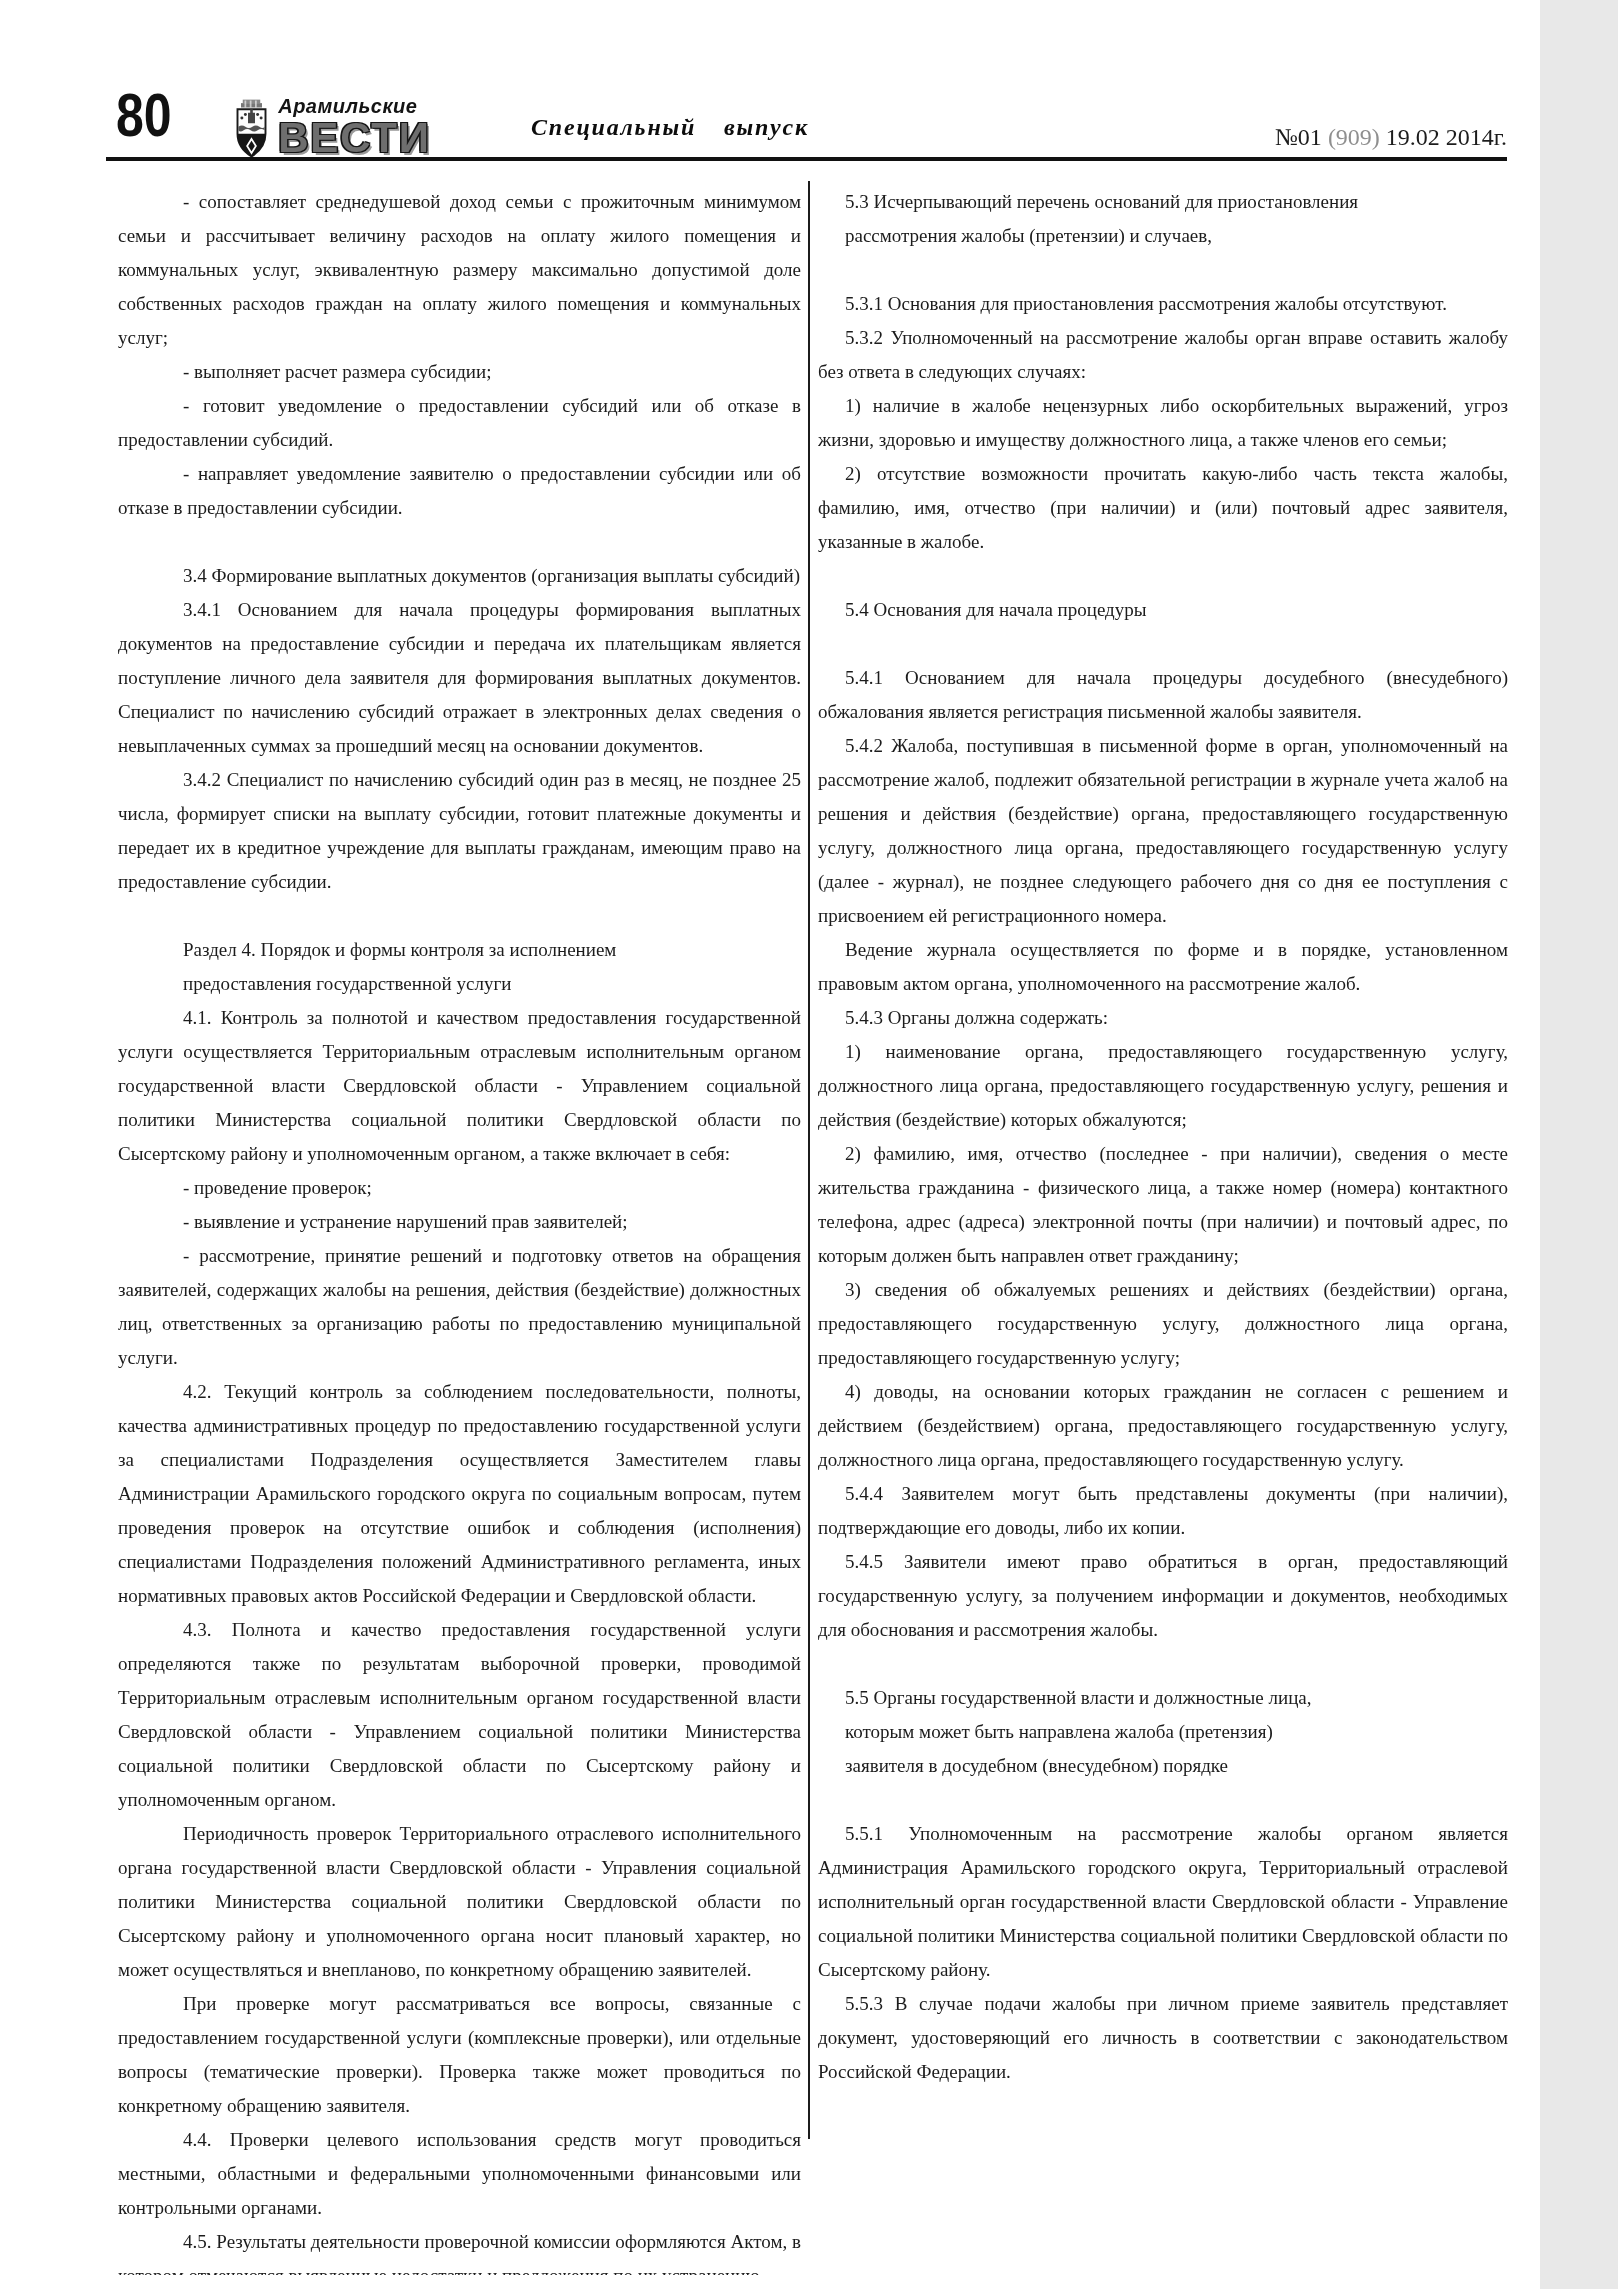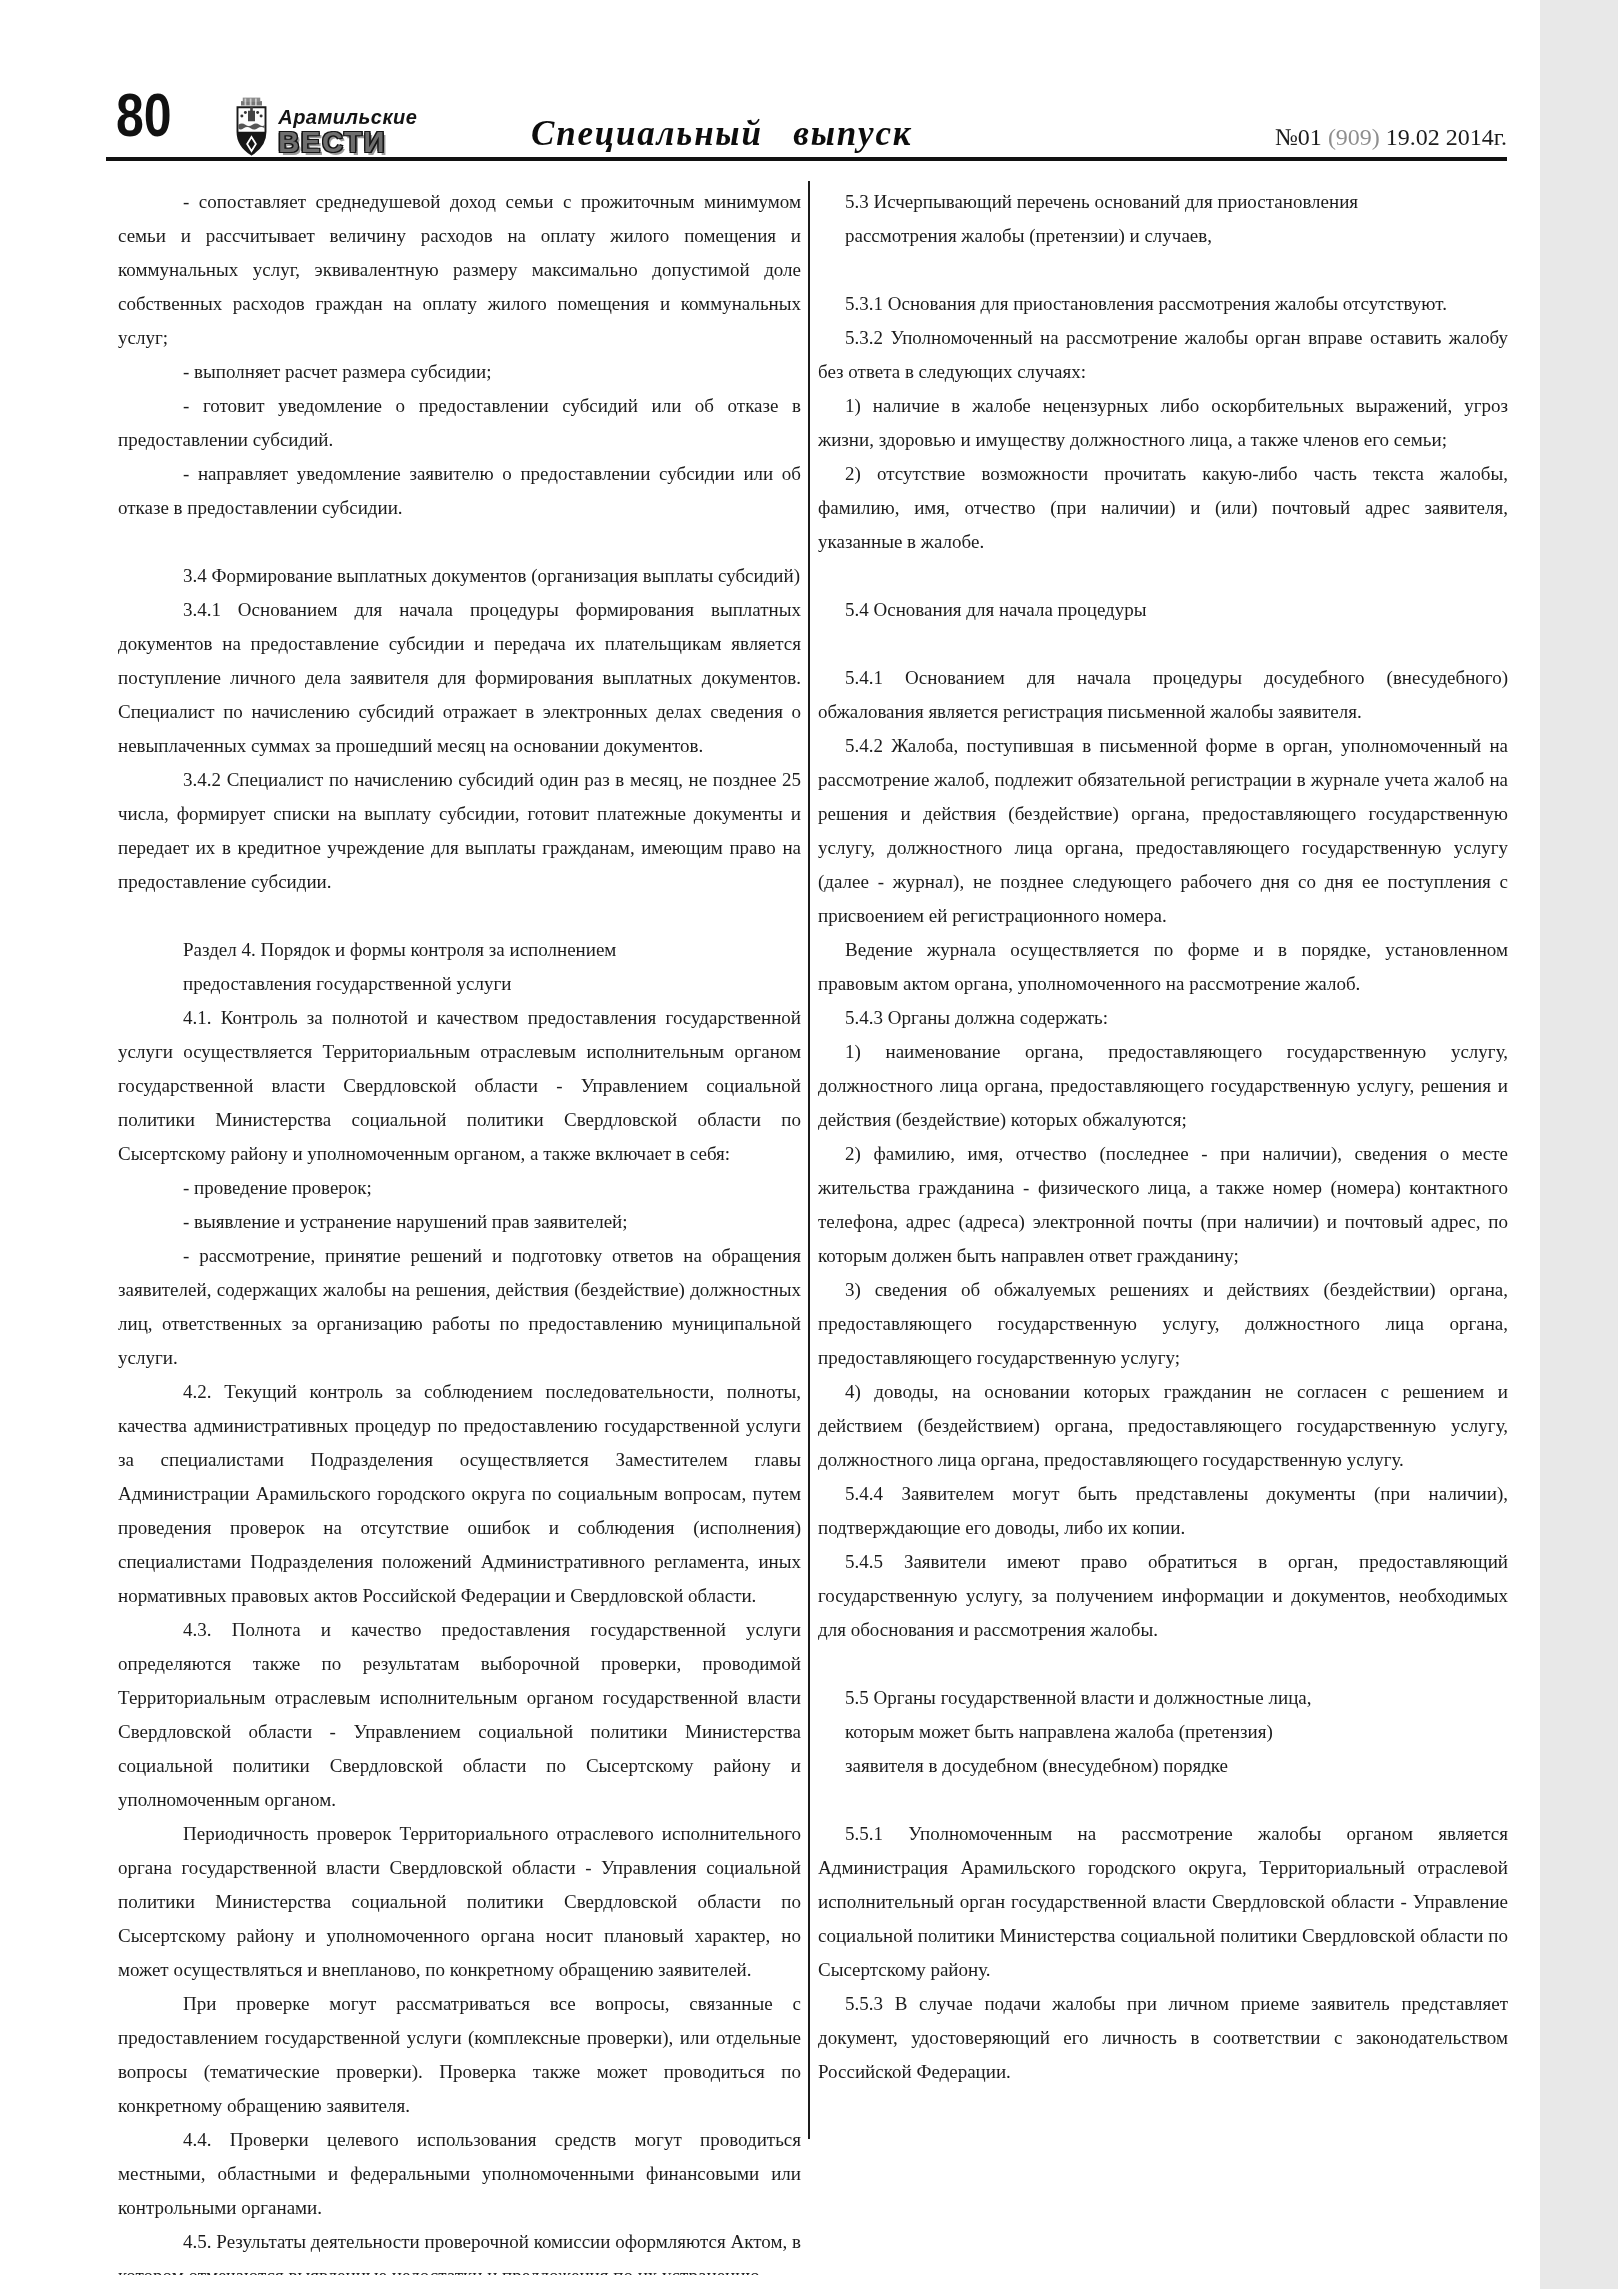--- a/index.html
+++ b/index.html
@@ -8,26 +8,26 @@
   
   #header{position:absolute;left:0;top:0;width:1619px;height:185px;}
   .page-number{position:absolute;left:116px;top:85px;font-family:"Liberation Sans",sans-serif;
         font-weight:bold;font-size:61px;line-height:1;transform:scaleX(.82);transform-origin:left top;
         color:#111;}
   .logo{position:absolute;left:234px;top:96px;display:flex;align-items:flex-end;}
   .emblem{width:35px;height:61px;display:block;}
   .masthead-text{margin-left:9.2px;line-height:1;}
   .masthead-top{font-family:"Liberation Sans",sans-serif;font-weight:bold;font-style:italic;
         font-size:20px;letter-spacing:0.5px;color:#141414;}
-  .masthead-bottom{font-family:"Liberation Sans",sans-serif;font-weight:bold;font-size:29px;
+  .masthead-bottom{font-family:"Liberation Sans",sans-serif;font-weight:bold;font-size:42px;
         letter-spacing:1.8px;color:#6e6e6e;margin-top:0.9px;
         text-shadow:-1.4px -1.4px 0 #151515,1.4px -1.4px 0 #151515,-1.4px 1.4px 0 #151515,
                     1.4px 1.4px 0 #151515,2.8px 2.8px 0 #9a9a9a;}
   .edition-title{position:absolute;left:531px;top:114px;font-family:"Liberation Serif",serif;
-        font-weight:bold;font-style:italic;font-size:35px;letter-spacing:1.8px;word-spacing:20px;
+        font-weight:bold;font-style:italic;font-size:24px;letter-spacing:1.8px;word-spacing:20px;
         color:#0d0d0d;}
   .issue-line{position:absolute;right:112px;top:124px;font-size:24px;color:#1c1c1c;white-space:pre;}
   .issue-gray{color:#8f8f8f;}
   .header-rule{position:absolute;left:106px;top:157px;width:1401px;height:3.7px;background:#111;}
   
   .col-divider{position:absolute;left:808px;top:181px;width:1.8px;height:1958px;background:#1c1c1c;}
   .column{position:absolute;top:185px;font-size:19px;line-height:34px;overflow:hidden;height:2090px;}
   #col-left{left:118px;width:683px;--indent:65px;}
   #col-right{left:818px;width:690px;--indent:27px;}
   .para{text-align:justify;text-indent:var(--indent);}

